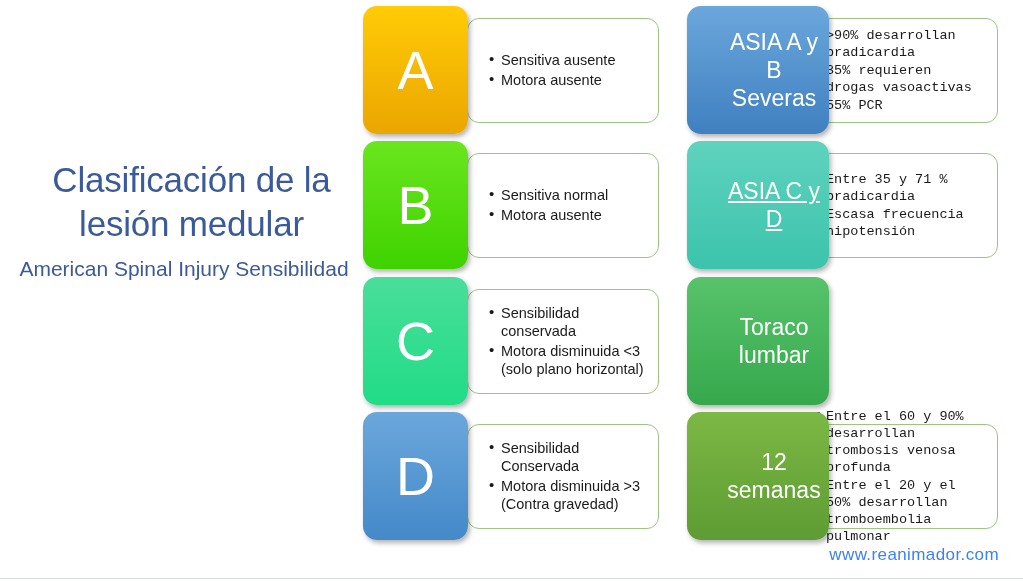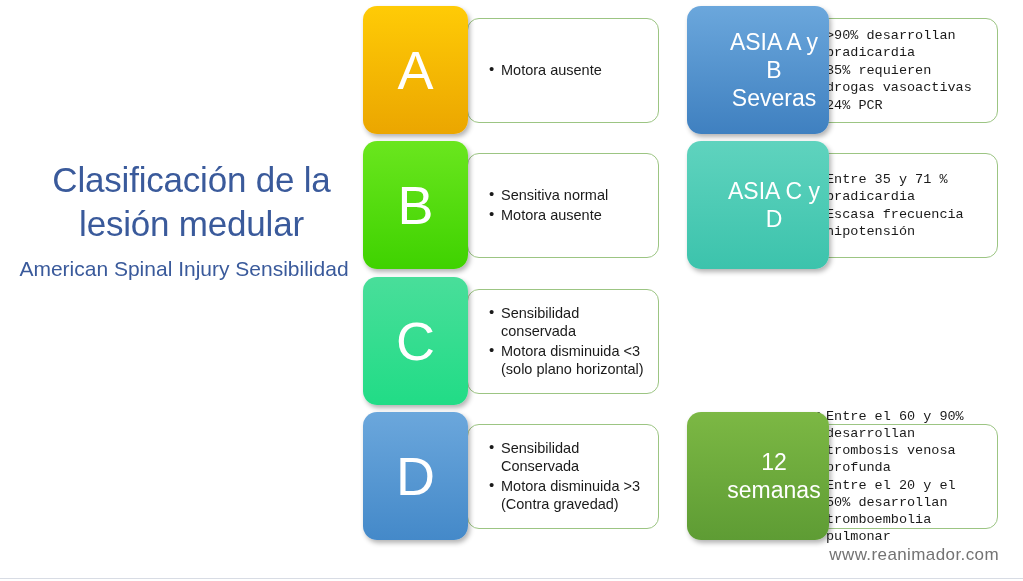--- a/index.html
+++ b/index.html
@@ -149,20 +149,21 @@
   <div id="title-main">Clasificación de la lesión medular</div>
   <div id="title-sub">American Spinal Injury Sensibilidad</div>
 </div>
 
 <div class="row col-left row-1">
   <div class="chip" style="background: linear-gradient(rgb(255, 203, 6) 0%, rgb(235, 166, 0) 100%);">
     <span class="chip-letter">A</span>
   </div>
   <div class="card" style="border-color: rgb(156, 197, 131);">
     <ul class="bullets">
+        <li>Sensitiva ausente</li>
         <li>Motora ausente</li>
       </ul>
   </div>
 </div>
 
 <div class="row col-left row-2">
   <div class="chip" style="background: linear-gradient(rgb(106, 230, 30) 0%, rgb(63, 210, 0) 100%);">
     <span class="chip-letter">B</span>
   </div>
   <div class="card" style="border-color: rgb(156, 197, 131);">
@@ -198,46 +199,49 @@
 </div>
 
 <div class="row col-right row-1">
   <div class="chip" style="background: linear-gradient(rgb(107, 167, 220) 0%, rgb(63, 128, 192) 100%);">
     <span class="chip-words">ASIA A y B Severas</span>
   </div>
   <div class="card" style="border-color: rgb(156, 197, 131);">
     <ul class="bullets">
         <li>&gt;90% desarrollan bradicardia</li>
         <li>35% requieren drogas vasoactivas</li>
-        <li>24% PCR</li>
+        <li>55% PCR</li>
       </ul>
   </div>
 </div>
 
 <div class="row col-right row-2">
-  <div class="chip" style="background: linear-gradient(rgb(95, 211, 190) 0%, rgb(60, 195, 172) 100%);">
+  <div class="chip" style="background: linear-gradient(rgb(95, 211, 190) 0%, rgb(60, 195, 172) 100%); text-decoration: underline;">
     <span class="chip-words">ASIA C y D</span>
   </div>
   <div class="card" style="border-color: rgb(156, 197, 131);">
     <ul class="bullets">
         <li>Entre 35 y 71 % bradicardia</li>
         <li>Escasa frecuencia hipotensión</li>
       </ul>
   </div>
 </div>
 
 <div class="row col-right row-3">
+  <div class="chip" style="background: linear-gradient(rgb(87, 195, 107) 0%, rgb(54, 168, 76) 100%);">
+    <span class="chip-words">Toraco lumbar</span>
+  </div>
 </div>
 
 <div class="row col-right row-4">
   <div class="chip" style="background: linear-gradient(rgb(124, 184, 68) 0%, rgb(94, 156, 52) 100%);">
     <span class="chip-words">12 semanas</span>
   </div>
   <div class="card" style="border-color: rgb(156, 197, 131);">
     <ul class="bullets">
         <li>Entre el 60 y 90% desarrollan trombosis venosa profunda</li>
         <li>Entre el 20 y el 50% desarrollan tromboembolia pulmonar</li>
       </ul>
   </div>
 </div>
 
-<div id="watermark" style="color: #737373;">www.reanimador.com</div>
+<div id="watermark" style="color: #3b82f6;">www.reanimador.com</div>
 <div id="bottom-rule"></div>
 
 </body></html>

